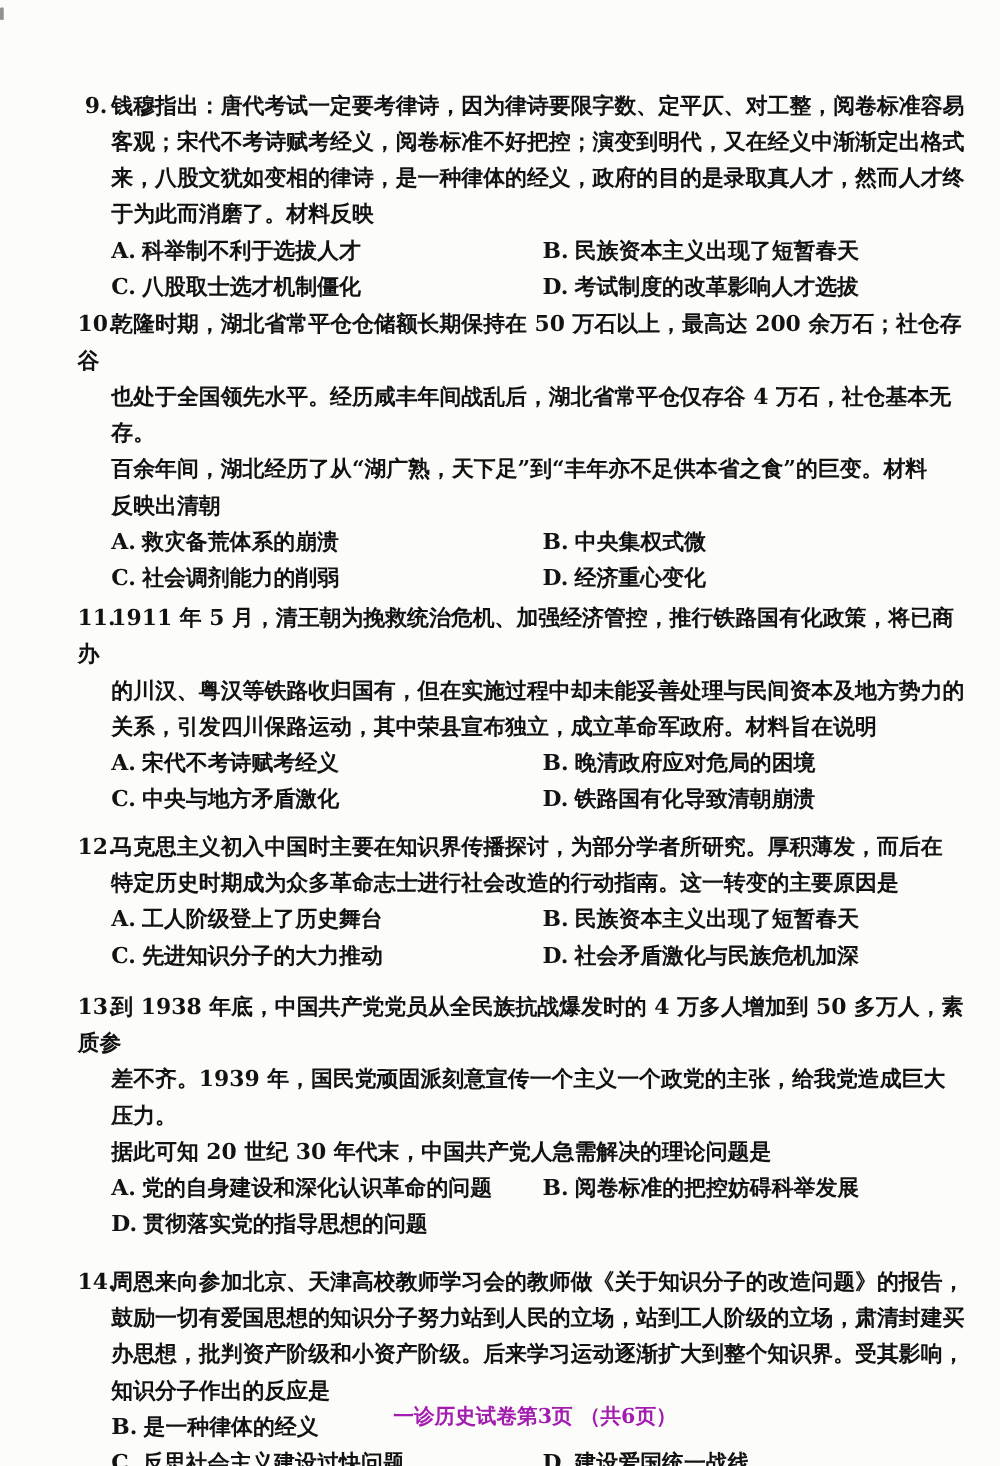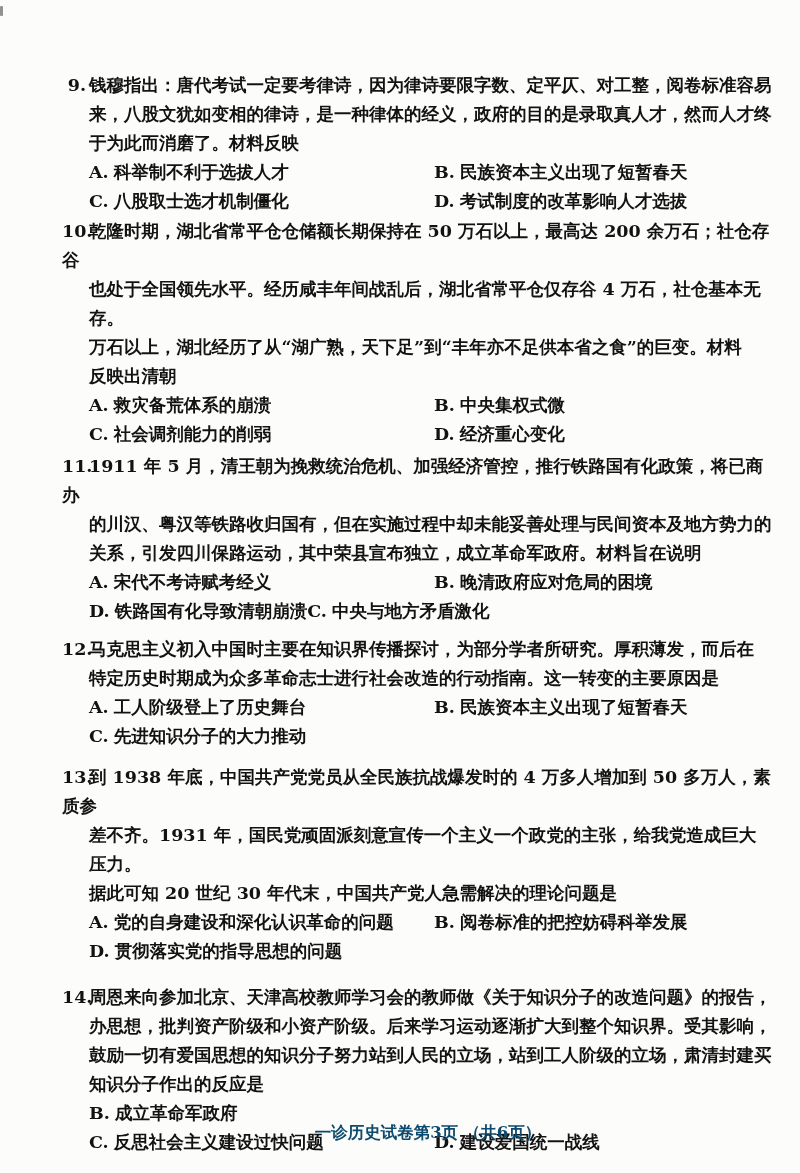--- a/index.html
+++ b/index.html
@@ -34,51 +34,52 @@
   .q-number{display:inline-block;width:27px;box-sizing:border-box;}
   [data-name="question-9"] .q-number{text-align:right;padding-right:3px;}
   .options{padding-left:27px;}
   .opt-row{display:flex;align-items:flex-end;}
   .opt{line-height:29px;white-space:nowrap;}
   .opt.left{width:345px;flex:0 0 345px;}
   .opt-label{margin-right:5px;}
   .footer{
     position:absolute;top:1122px;left:0;width:100%;
     text-align:center;text-indent:56px;
-    font-size:16.5px;font-weight:bold;color:#0c4a6e;
+    font-size:16.5px;font-weight:bold;color:#a21caf;
   }
 </style>
 </head>
 <body>
 
 <div class="paper" data-name="exam-page">
   <div class="scan-artifact" data-name="scan-artifact"></div>
 
   <div class="content" data-name="question-list">
 
     <div class="q" data-name="question-9">
       <span class="stem-line first"><span class="q-number" data-name="question-number">9.</span><span data-name="question-stem-line">钱穆指出：唐代考试一定要考律诗，因为律诗要限字数、定平仄、对工整，阅卷标准容易</span></span>
+      <span class="stem-line" data-name="question-stem-line">客观；宋代不考诗赋考经义，阅卷标准不好把控；演变到明代，又在经义中渐渐定出格式</span>
       <span class="stem-line" data-name="question-stem-line">来，八股文犹如变相的律诗，是一种律体的经义，政府的目的是录取真人才，然而人才终</span>
       <span class="stem-line" data-name="question-stem-line">于为此而消磨了。材料反映</span>
       <div class="options" data-name="options">
         <div class="opt-row" data-name="option-row">
           <span class="opt left" data-name="option-a"><span class="opt-label" data-name="option-label">A.</span><span data-name="option-text">科举制不利于选拔人才</span></span>
           <span class="opt" data-name="option-b"><span class="opt-label" data-name="option-label">B.</span><span data-name="option-text">民族资本主义出现了短暂春天</span></span>
         </div>
         <div class="opt-row" data-name="option-row">
           <span class="opt left" data-name="option-c"><span class="opt-label" data-name="option-label">C.</span><span data-name="option-text">八股取士选才机制僵化</span></span>
           <span class="opt" data-name="option-d"><span class="opt-label" data-name="option-label">D.</span><span data-name="option-text">考试制度的改革影响人才选拔</span></span>
         </div>
       </div>
     </div>
 
     <div class="q" data-name="question-10">
       <span class="stem-line first"><span class="q-number" data-name="question-number">10.</span><span data-name="question-stem-line">乾隆时期，湖北省常平仓仓储额长期保持在 50 万石以上，最高达 200 余万石；社仓存谷</span></span>
       <span class="stem-line" data-name="question-stem-line">也处于全国领先水平。经历咸丰年间战乱后，湖北省常平仓仅存谷 4 万石，社仓基本无存。</span>
-      <span class="stem-line" data-name="question-stem-line">万石以上，湖北经历了从“湖广熟，天下足”到“丰年亦不足供本省之食”的巨变。材料</span>
+      <span class="stem-line" data-name="question-stem-line">百余年间，湖北经历了从“湖广熟，天下足”到“丰年亦不足供本省之食”的巨变。材料</span>
       <span class="stem-line" data-name="question-stem-line">反映出清朝</span>
       <div class="options" data-name="options">
         <div class="opt-row" data-name="option-row">
           <span class="opt left" data-name="option-a"><span class="opt-label" data-name="option-label">A.</span><span data-name="option-text">救灾备荒体系的崩溃</span></span>
           <span class="opt" data-name="option-b"><span class="opt-label" data-name="option-label">B.</span><span data-name="option-text">中央集权式微</span></span>
         </div>
         <div class="opt-row" data-name="option-row">
           <span class="opt left" data-name="option-c"><span class="opt-label" data-name="option-label">C.</span><span data-name="option-text">社会调剂能力的削弱</span></span>
           <span class="opt" data-name="option-d"><span class="opt-label" data-name="option-label">D.</span><span data-name="option-text">经济重心变化</span></span>
         </div>
@@ -88,63 +89,64 @@
     <div class="q" data-name="question-11">
       <span class="stem-line first"><span class="q-number" data-name="question-number">11.</span><span data-name="question-stem-line">1911 年 5 月，清王朝为挽救统治危机、加强经济管控，推行铁路国有化政策，将已商办</span></span>
       <span class="stem-line" data-name="question-stem-line">的川汉、粤汉等铁路收归国有，但在实施过程中却未能妥善处理与民间资本及地方势力的</span>
       <span class="stem-line" data-name="question-stem-line">关系，引发四川保路运动，其中荣县宣布独立，成立革命军政府。材料旨在说明</span>
       <div class="options" data-name="options">
         <div class="opt-row" data-name="option-row">
           <span class="opt left" data-name="option-a"><span class="opt-label" data-name="option-label">A.</span><span data-name="option-text">宋代不考诗赋考经义</span></span>
           <span class="opt" data-name="option-b"><span class="opt-label" data-name="option-label">B.</span><span data-name="option-text">晚清政府应对危局的困境</span></span>
         </div>
         <div class="opt-row" data-name="option-row">
+          <span class="opt left" data-name="option-c"><span class="opt-label" data-name="option-label">C.</span><span data-name="option-text">中央与地方矛盾激化</span></span>
           <span class="opt" data-name="option-d"><span class="opt-label" data-name="option-label">D.</span><span data-name="option-text">铁路国有化导致清朝崩溃</span></span>
-          <span class="opt left" data-name="option-c"><span class="opt-label" data-name="option-label">C.</span><span data-name="option-text">中央与地方矛盾激化</span></span>
         </div>
       </div>
     </div>
 
     <div class="q" data-name="question-12">
       <span class="stem-line first"><span class="q-number" data-name="question-number">12.</span><span data-name="question-stem-line">马克思主义初入中国时主要在知识界传播探讨，为部分学者所研究。厚积薄发，而后在</span></span>
       <span class="stem-line" data-name="question-stem-line">特定历史时期成为众多革命志士进行社会改造的行动指南。这一转变的主要原因是</span>
       <div class="options" data-name="options">
         <div class="opt-row" data-name="option-row">
           <span class="opt left" data-name="option-a"><span class="opt-label" data-name="option-label">A.</span><span data-name="option-text">工人阶级登上了历史舞台</span></span>
           <span class="opt" data-name="option-b"><span class="opt-label" data-name="option-label">B.</span><span data-name="option-text">民族资本主义出现了短暂春天</span></span>
         </div>
         <div class="opt-row" data-name="option-row">
           <span class="opt left" data-name="option-c"><span class="opt-label" data-name="option-label">C.</span><span data-name="option-text">先进知识分子的大力推动</span></span>
+          <span class="opt" data-name="option-d"><span class="opt-label" data-name="option-label">D.</span><span data-name="option-text">社会矛盾激化与民族危机加深</span></span>
         </div>
       </div>
     </div>
 
     <div class="q" data-name="question-13">
       <span class="stem-line first"><span class="q-number" data-name="question-number">13.</span><span data-name="question-stem-line">到 1938 年底，中国共产党党员从全民族抗战爆发时的 4 万多人增加到 50 多万人，素质参</span></span>
-      <span class="stem-line" data-name="question-stem-line">差不齐。1931 年，国民党顽固派刻意宣传一个主义一个政党的主张，给我党造成巨大压力。</span>
+      <span class="stem-line" data-name="question-stem-line">差不齐。1939 年，国民党顽固派刻意宣传一个主义一个政党的主张，给我党造成巨大压力。</span>
       <span class="stem-line" data-name="question-stem-line">据此可知 20 世纪 30 年代末，中国共产党人急需解决的理论问题是</span>
       <div class="options" data-name="options">
         <div class="opt-row" data-name="option-row">
           <span class="opt left" data-name="option-a"><span class="opt-label" data-name="option-label">A.</span><span data-name="option-text">党的自身建设和深化认识革命的问题</span></span>
           <span class="opt" data-name="option-b"><span class="opt-label" data-name="option-label">B.</span><span data-name="option-text">阅卷标准的把控妨碍科举发展</span></span>
         </div>
         <div class="opt-row" data-name="option-row">
           <span class="opt" data-name="option-d"><span class="opt-label" data-name="option-label">D.</span><span data-name="option-text">贯彻落实党的指导思想的问题</span></span>
         </div>
       </div>
     </div>
 
     <div class="q" data-name="question-14">
       <span class="stem-line first"><span class="q-number" data-name="question-number">14.</span><span data-name="question-stem-line">周恩来向参加北京、天津高校教师学习会的教师做《关于知识分子的改造问题》的报告，</span></span>
+      <span class="stem-line" data-name="question-stem-line">鼓励一切有爱国思想的知识分子努力站到人民的立场，站到工人阶级的立场，肃清封建买</span>
       <span class="stem-line" data-name="question-stem-line">办思想，批判资产阶级和小资产阶级。后来学习运动逐渐扩大到整个知识界。受其影响，</span>
-      <span class="stem-line" data-name="question-stem-line">鼓励一切有爱国思想的知识分子努力站到人民的立场，站到工人阶级的立场，肃清封建买</span>
       <span class="stem-line" data-name="question-stem-line">知识分子作出的反应是</span>
       <div class="options" data-name="options">
         <div class="opt-row" data-name="option-row">
-          <span class="opt" data-name="option-b"><span class="opt-label" data-name="option-label">B.</span><span data-name="option-text">成立革命军政府</span></span>
+          <span class="opt" data-name="option-b"><span class="opt-label" data-name="option-label">B.</span><span data-name="option-text">是一种律体的经义</span></span>
         </div>
         <div class="opt-row" data-name="option-row">
           <span class="opt left" data-name="option-c"><span class="opt-label" data-name="option-label">C.</span><span data-name="option-text">反思社会主义建设过快问题</span></span>
           <span class="opt" data-name="option-d"><span class="opt-label" data-name="option-label">D.</span><span data-name="option-text">建设爱国统一战线</span></span>
         </div>
       </div>
     </div>
 
   </div>
 

